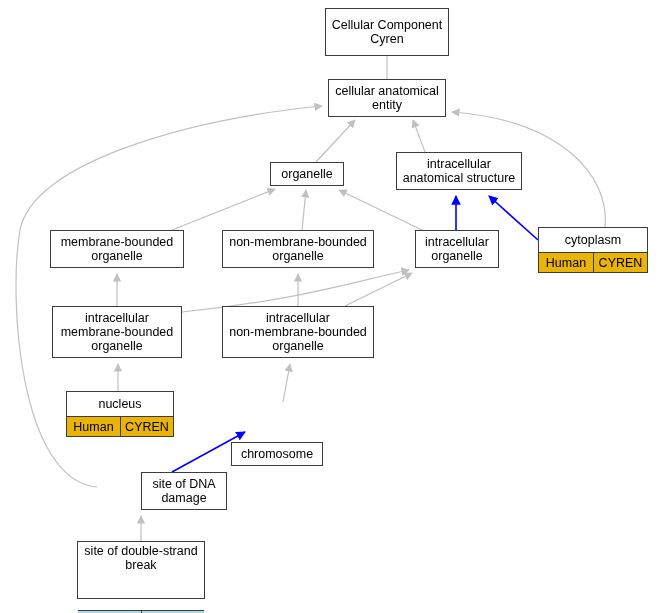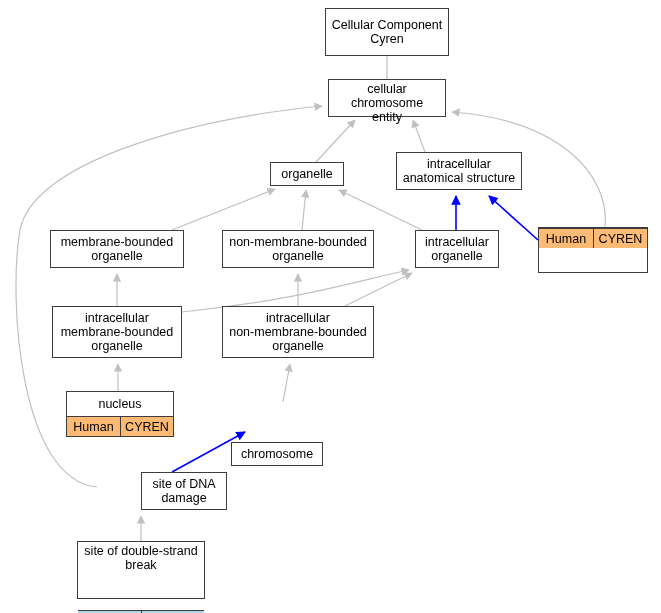--- a/index.html
+++ b/index.html
@@ -59,21 +59,21 @@
     align-items: center;
     justify-content: center;
     font-size: 12.5px;
     line-height: 14px;
     color: #000000;
     box-sizing: border-box;
   }
   .ev-cell + .ev-cell {
     border-left: 1px solid #3c3c3c;
   }
-  .ev-red { background: #fdba74; }
+  .ev-red { background: #eab308; }
   .ev-blue { background: #add8e6; }
 </style>
 </head>
 <body>
 
 <div id="canvas">
 
   <svg id="edges" viewBox="0 0 661 613" xmlns="http://www.w3.org/2000/svg">
     <defs>
       <marker id="arrow-isa" viewBox="0 0 10 10" refX="9" refY="5" markerWidth="7" markerHeight="7" orient="auto-start-reverse">
@@ -104,21 +104,21 @@
         <path d="M 141,541 L 141,516" fill="none" stroke="#c0c0c0" stroke-width="1.2" marker-end="url(#arrow-isa)"></path>
       </g>
   </svg>
 
   <div id="node-layer">
       <div class="node" style="left: 325px; top: 8px; width: 124px; height: 48px;">
         <div class="node-title">Cellular Component
 Cyren</div>
       </div>
       <div class="node" style="left: 328px; top: 79px; width: 118px; height: 38px;">
-        <div class="node-title">cellular chromosome
+        <div class="node-title">cellular anatomical
 entity</div>
       </div>
       <div class="node" style="left: 270px; top: 162px; width: 74px; height: 24px;">
         <div class="node-title">organelle</div>
       </div>
       <div class="node" style="left: 396px; top: 152px; width: 126px; height: 38px;">
         <div class="node-title">intracellular
 anatomical structure</div>
       </div>
       <div class="node" style="left: 50px; top: 230px; width: 134px; height: 38px;">
@@ -127,20 +127,21 @@
       </div>
       <div class="node" style="left: 222px; top: 230px; width: 152px; height: 38px;">
         <div class="node-title">non-membrane-bounded
 organelle</div>
       </div>
       <div class="node" style="left: 415px; top: 230px; width: 84px; height: 38px;">
         <div class="node-title">intracellular
 organelle</div>
       </div>
       <div class="node" style="left: 538px; top: 227px; width: 110px; height: 46px;">
+        <div class="node-title">cytoplasm</div>
         <div class="node-evidence">
           <div class="ev-cell ev-red">Human</div>
           <div class="ev-cell ev-red">CYREN</div>
         </div>
       </div>
       <div class="node" style="left: 52px; top: 306px; width: 130px; height: 52px;">
         <div class="node-title">intracellular
 membrane-bounded
 organelle</div>
       </div>

